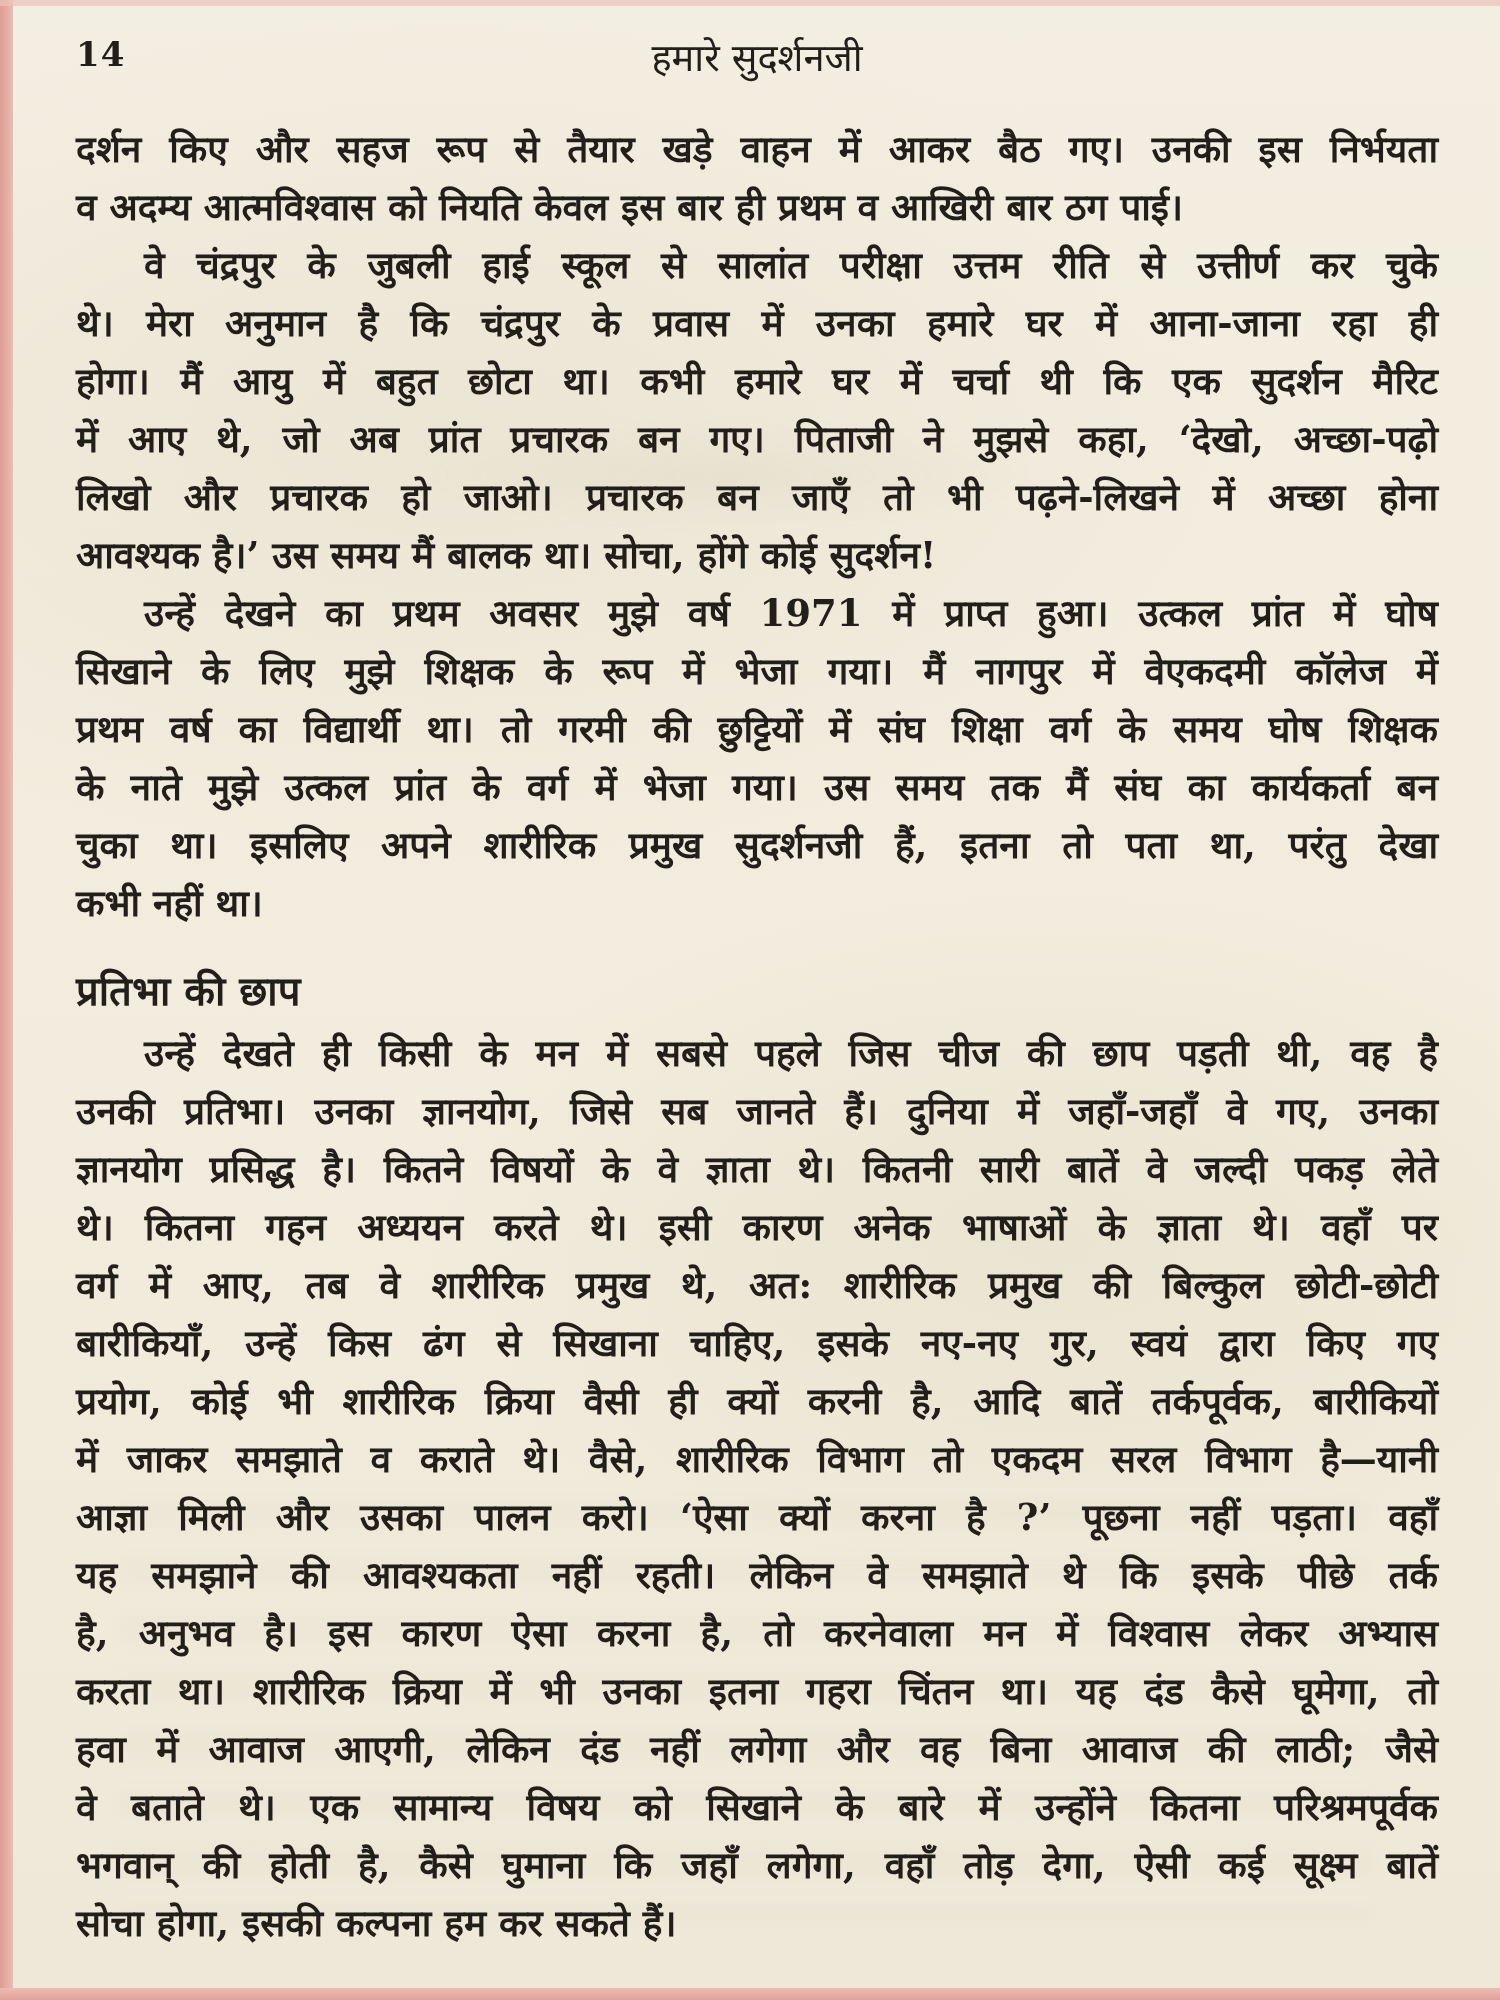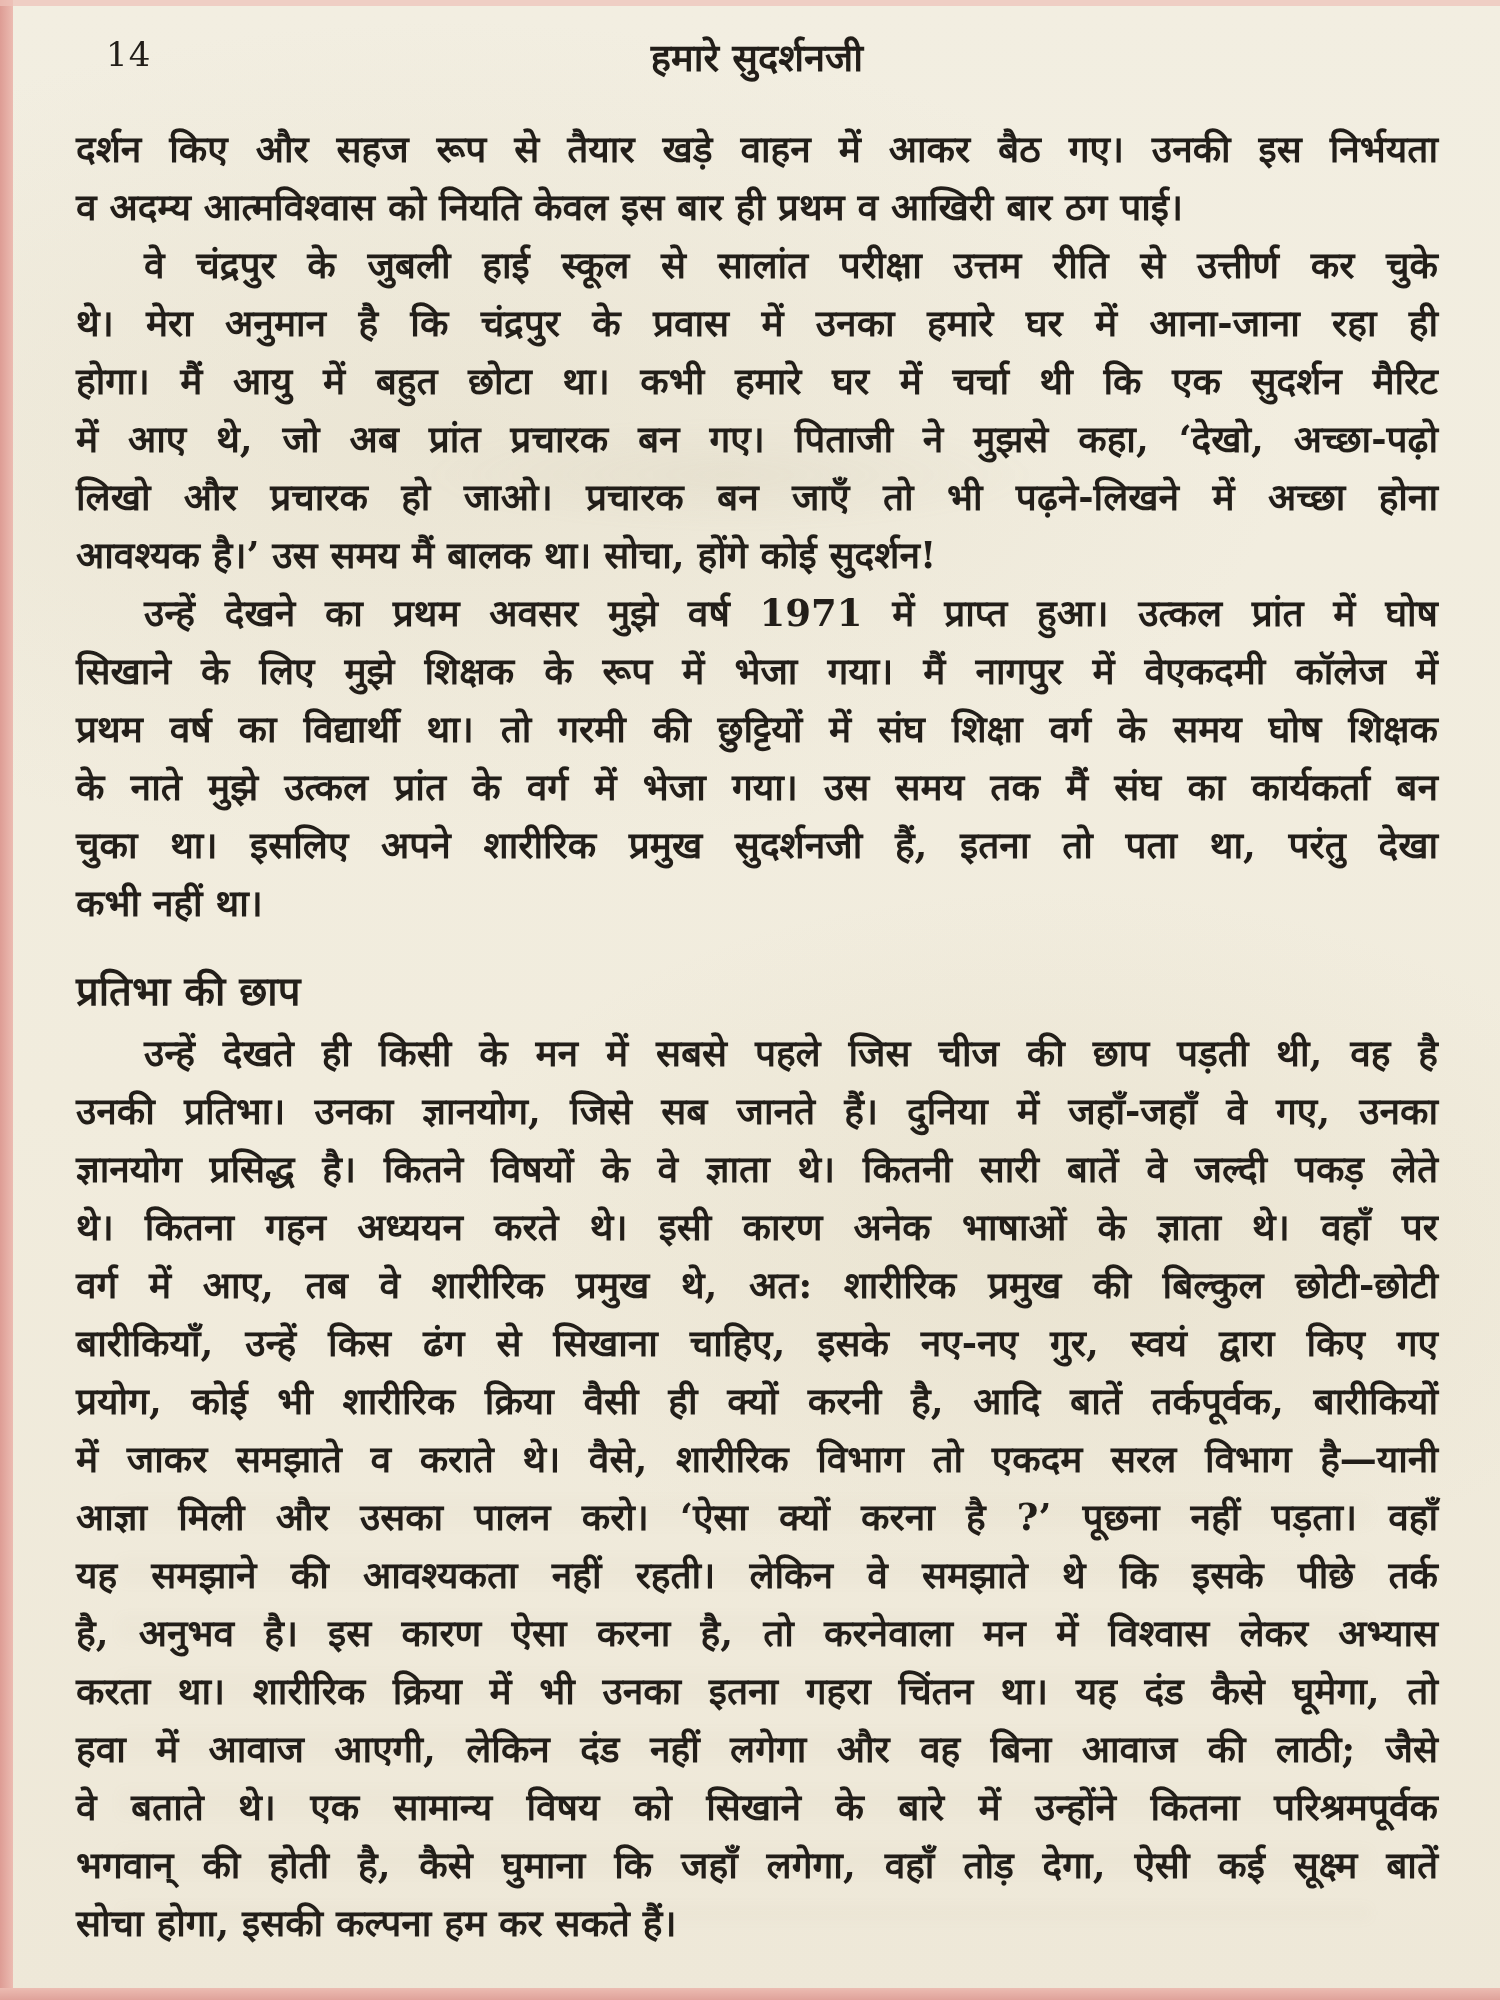--- a/index.html
+++ b/index.html
@@ -37,25 +37,25 @@
   .ghost.g2 { left: 120px; top: 1500px; width: 1250px; height: 420px;
               background: repeating-linear-gradient(180deg, rgba(170,160,130,0.07) 0 26px, rgba(0,0,0,0) 26px 58px); }
 
   .content {
     position: absolute; left: 76px; right: 62px; top: 30px;
     color: #221e19;
   }
   header { position: relative; height: 50px; }
   .pageno {
     position: absolute; left: 0; top: 4px;
-    font-weight: normal; font-size: 34px; letter-spacing: 1px; margin-left: 30px;
+    font-weight: bold; font-size: 34px; letter-spacing: 1px;
   }
   .runhead {
     display: block; text-align: center;
-    font-weight: bold; font-size: 38px;
+    font-weight: normal; font-size: 38px;
   }
   main { margin-top: 40px; }
   .para { font-size: 37px; line-height: 58px; }
   .line { text-align: justify; text-align-last: justify; font-weight: bold; }
   .line.last { text-align-last: left; }
   .line.indent { text-indent: 68px; }
   .subhead {
     margin: 32px 0 6px 0;
     font-size: 40px; font-weight: bold; line-height: 54px;
   }

